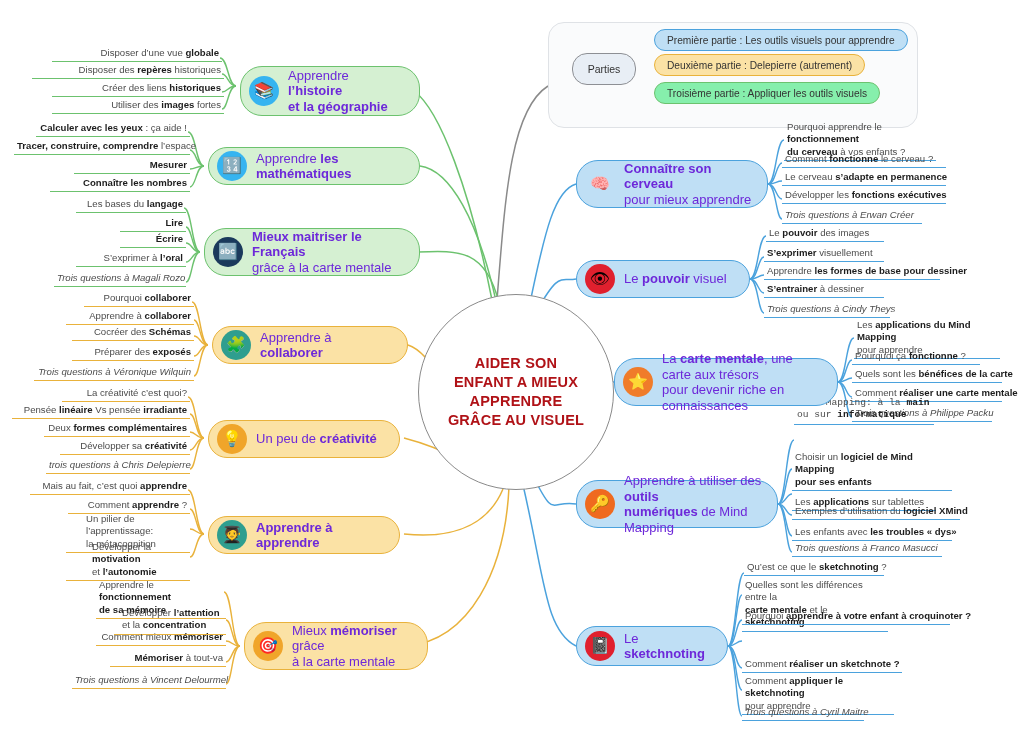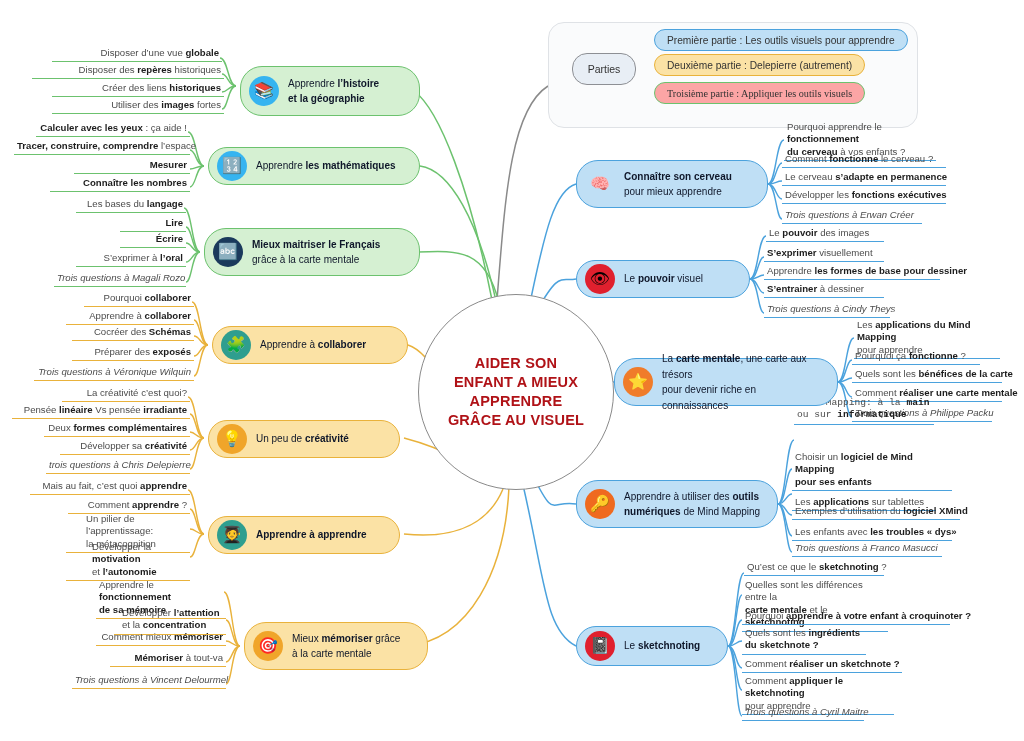--- a/index.html
+++ b/index.html
@@ -49,21 +49,21 @@
   }
   .node .icon{
     flex:0 0 auto;
     width:30px;height:30px;border-radius:50%;
     margin-right:9px;
     display:flex;align-items:center;justify-content:center;
     font-size:16px;line-height:1;
     overflow:hidden;
   }
   .node .ntext{
-    font-size:10px;line-height:15.5px;color:#0f172a;
+    font-size:13px;line-height:15.5px;color:#6d28d9;
   }
   .node.green{background:#d5f0d2;border:1.6px solid #6cc26e;}
   .node.blue {background:#bfdff5;border:1.6px solid #4ba2dd;}
   .node.amber{background:#fbe2a5;border:1.6px solid #e9b23b;}
 
   
   .leaf{
     position:absolute;
     font-size:9.6px;
     line-height:12.4px;
@@ -94,21 +94,21 @@
     font-size:10.5px;color:#333;z-index:5;
   }
   .pbox{
     position:absolute;left:654px;height:22px;
     border-radius:11px;box-sizing:border-box;
     display:flex;align-items:center;padding:0 12px;
     font-size:10.2px;color:#333;z-index:5;white-space:nowrap;
   }
   .pbox.p1{top:29px;background:#bfdff5;border:1.4px solid #4ba2dd;}
   .pbox.p2{top:54px;background:#fbe2a5;border:1.4px solid #e9b23b;}
-  .pbox.p3{top:82px;background:#fca5a5;border:1.4px solid #6cc26e;font-family:Liberation Serif, serif;}
+  .pbox.p3{top:82px;background:#86efac;border:1.4px solid #6cc26e;}
 </style>
 </head>
 <body>
 
 <div id="stage">
 
   <svg id="wires" viewBox="0 0 1024 741">
     <g fill="none" stroke-width="1.5">
 
       <path d="M497,300 C505,200 510,110 548,86" stroke="#8a8a8a"></path>
@@ -346,18 +346,17 @@
   <div class="leaf lblue wrap" style="left:794px;top:396px;width:140px;font-family:Liberation Mono, monospace;">Mind Mapping: à la <b>main</b><br>ou sur <b>informatique</b></div>
   <div class="leaf lblue wrap" style="left:792px;top:450px;width:160px;">Choisir un <b>logiciel de Mind Mapping</b><br><b>pour ses enfants</b></div>
   <div class="leaf lblue" style="left:792px;top:495px;width:144px;">Les <b>applications</b> sur tablettes</div>
   <div class="leaf lblue" style="left:792px;top:504px;width:168px;">Exemples d’utilisation du <b>logiciel XMind</b></div>
   <div class="leaf lblue" style="left:792px;top:525px;width:160px;">Les enfants avec <b>les troubles « dys»</b></div>
   <div class="leaf lblue italic" style="left:792px;top:541px;width:150px;">Trois questions à Franco Masucci</div>
 
   <div class="leaf lblue" style="left:744px;top:560px;width:140px;">Qu’est ce que le <b>sketchnoting</b> ?</div>
   <div class="leaf lblue wrap" style="left:742px;top:578px;width:146px;">Quelles sont les différences entre la<br><b>carte mentale</b> et le <b>sketchnoting</b></div>
   <div class="leaf lblue" style="left:742px;top:609px;width:208px;">Pourquoi <b>apprendre à votre enfant à croquinoter ?</b></div>
-  <div class="leaf lblue wrap" style="left:742px;top:626px;width:124px;">Quels sont les <b>ingrédients</b><br><b>du sketchnote ?</b></div>
   <div class="leaf lblue" style="left:742px;top:657px;width:160px;">Comment <b>réaliser un sketchnote ?</b></div>
   <div class="leaf lblue wrap" style="left:742px;top:674px;width:152px;">Comment <b>appliquer le sketchnoting</b><br>pour apprendre</div>
   <div class="leaf lblue italic" style="left:742px;top:705px;width:122px;">Trois questions à Cyril Maitre</div>
 
 </div>
 
 </body></html>

